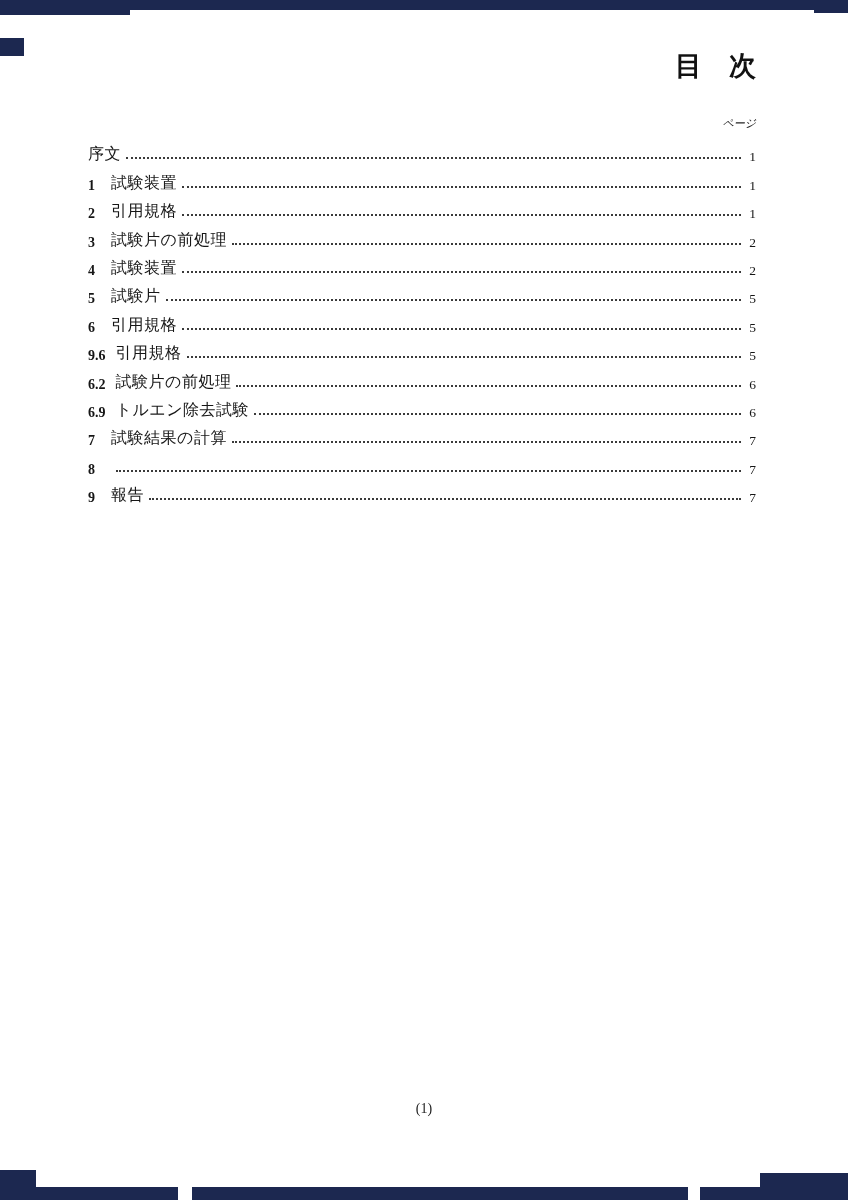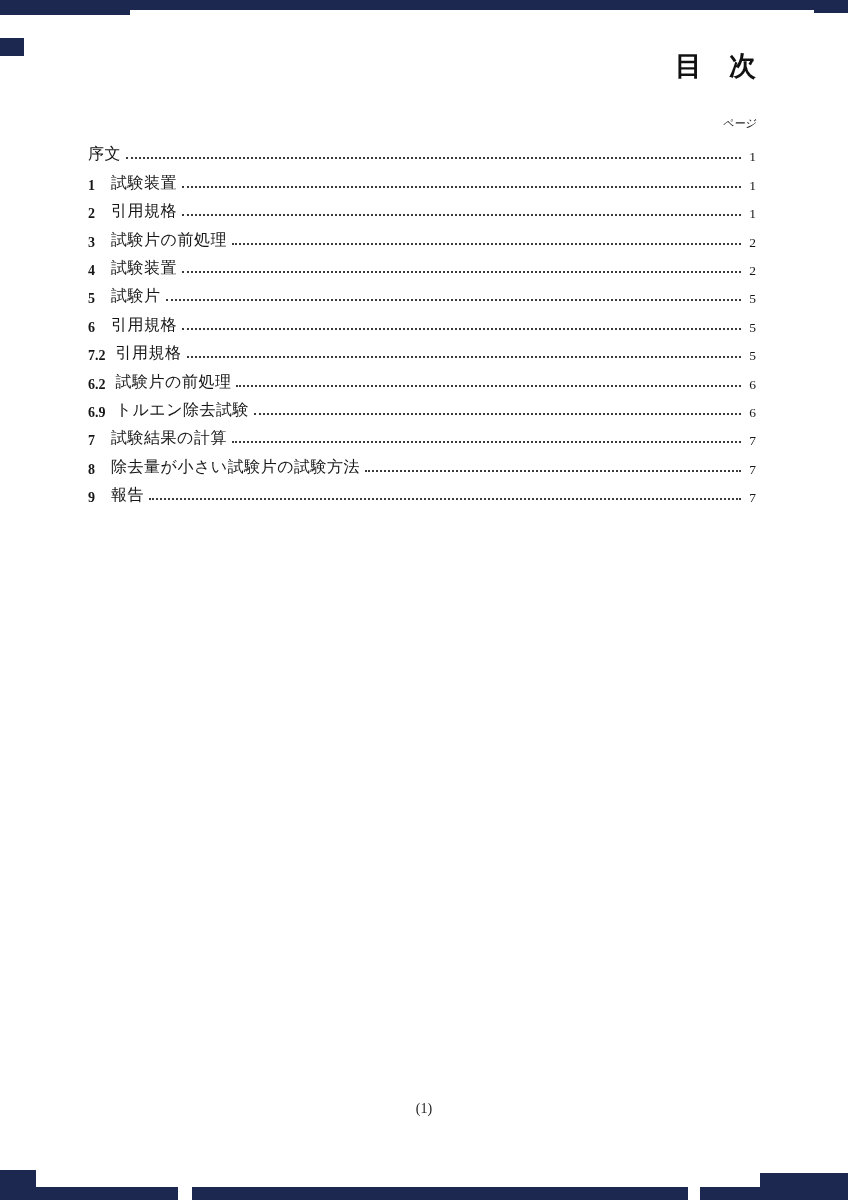--- a/index.html
+++ b/index.html
@@ -169,21 +169,21 @@
     </div>
 
     <div class="toc-row">
       <span class="toc-num">6</span>
       <span class="toc-label">引用規格</span>
       <span class="leader"></span>
       <span class="toc-page">5</span>
     </div>
 
     <div class="toc-row">
-      <span class="toc-num">7.2</span>
+      <span class="toc-num">9.6</span>
       <span class="toc-label">引用規格</span>
       <span class="leader"></span>
       <span class="toc-page">5</span>
     </div>
 
     <div class="toc-row">
       <span class="toc-num">6.2</span>
       <span class="toc-label">試験片の前処理</span>
       <span class="leader"></span>
       <span class="toc-page">6</span>
@@ -198,21 +198,20 @@
 
     <div class="toc-row">
       <span class="toc-num">7</span>
       <span class="toc-label">試験結果の計算</span>
       <span class="leader"></span>
       <span class="toc-page">7</span>
     </div>
 
     <div class="toc-row">
       <span class="toc-num">8</span>
-      <span class="toc-label">除去量が小さい試験片の試験方法</span>
       <span class="leader"></span>
       <span class="toc-page">7</span>
     </div>
 
     <div class="toc-row">
       <span class="toc-num">9</span>
       <span class="toc-label">報告</span>
       <span class="leader"></span>
       <span class="toc-page">7</span>
     </div>

